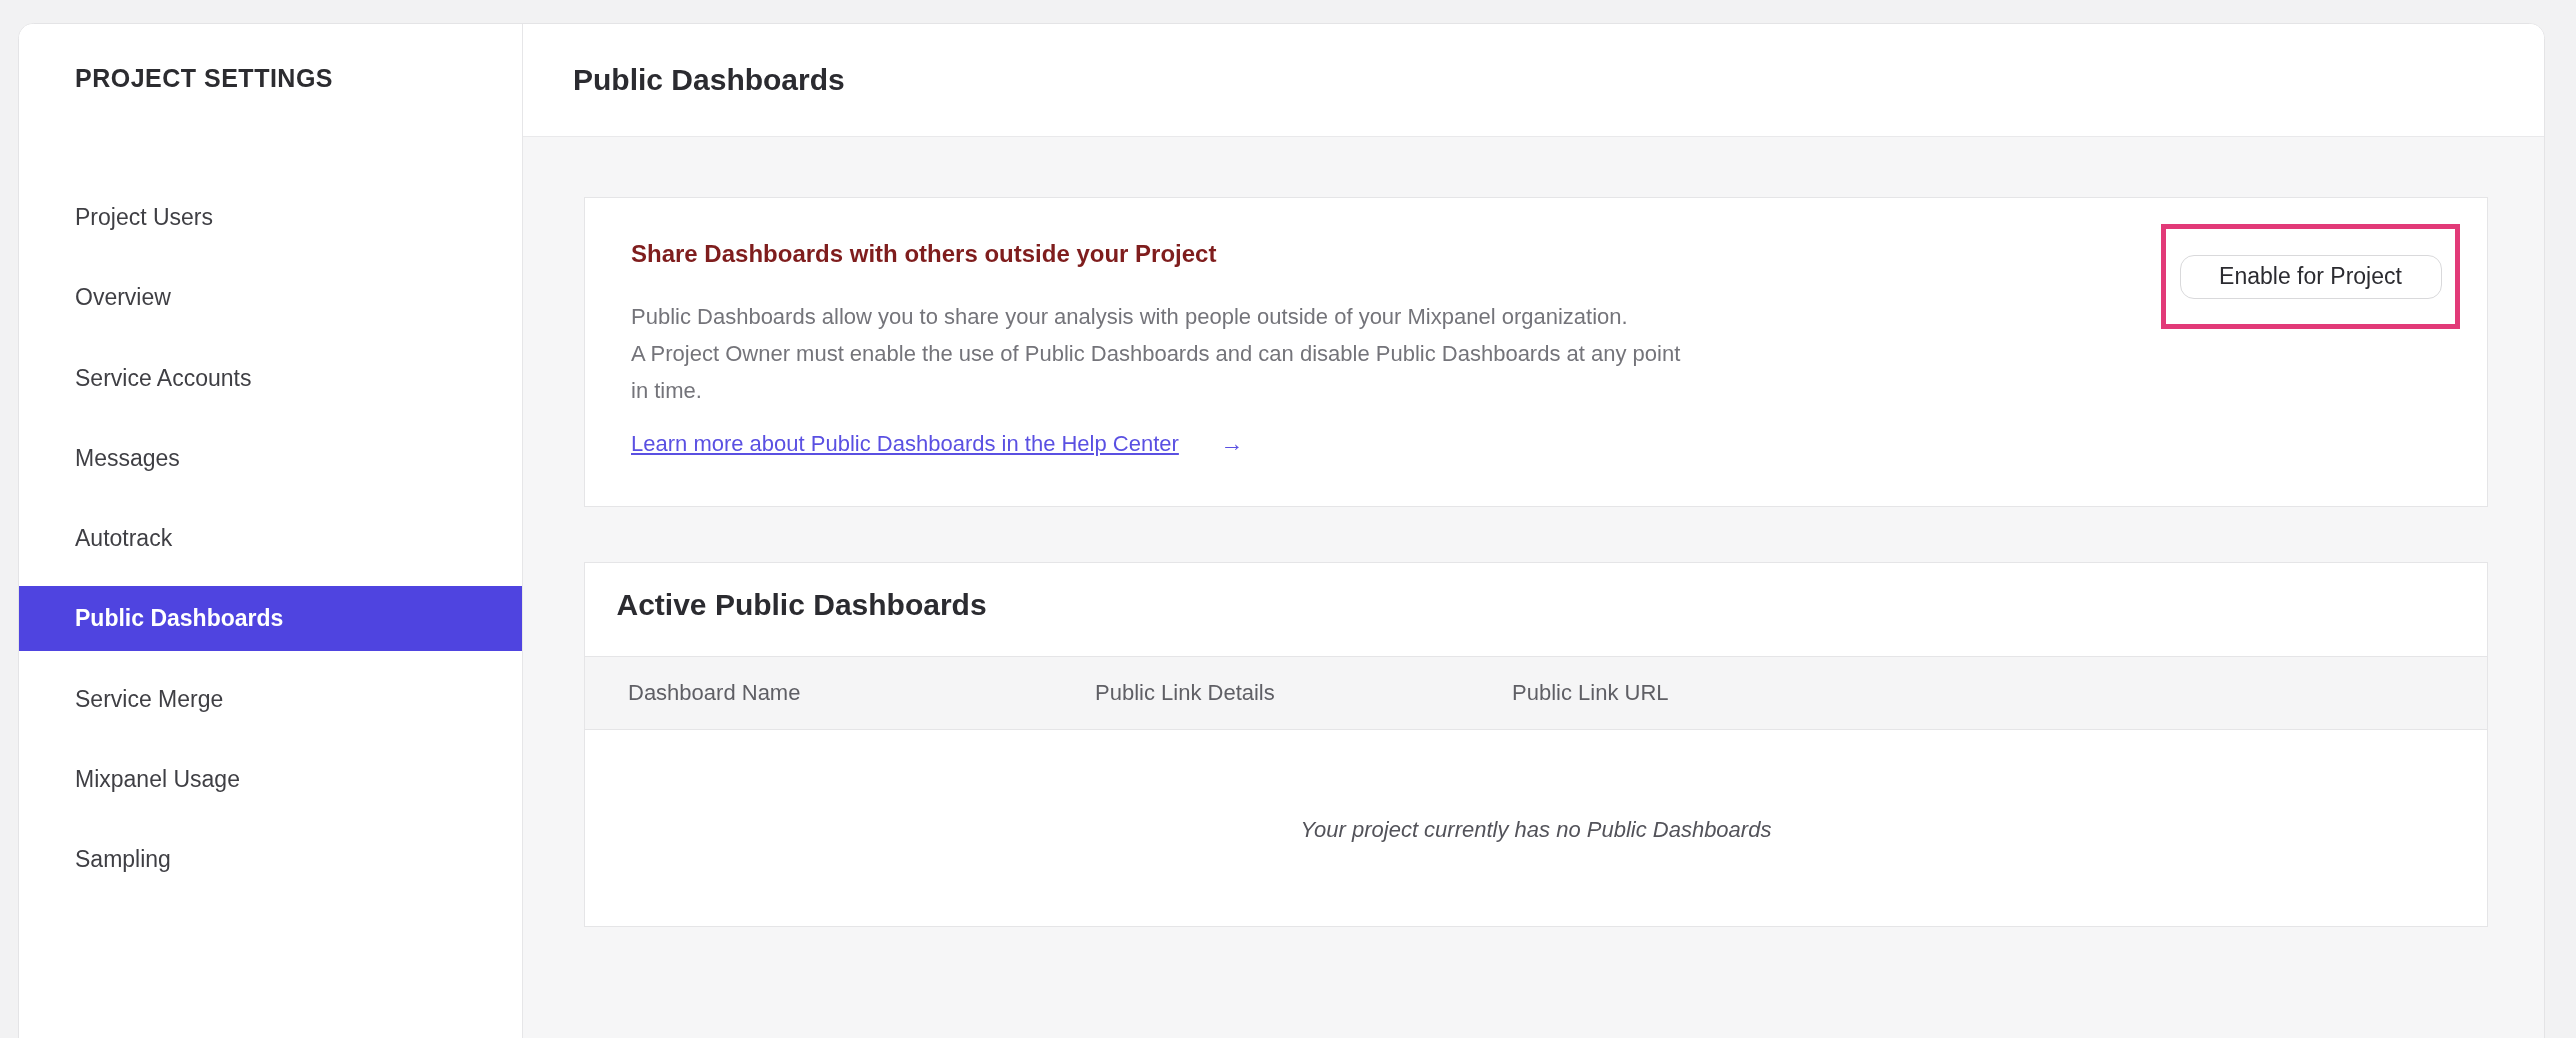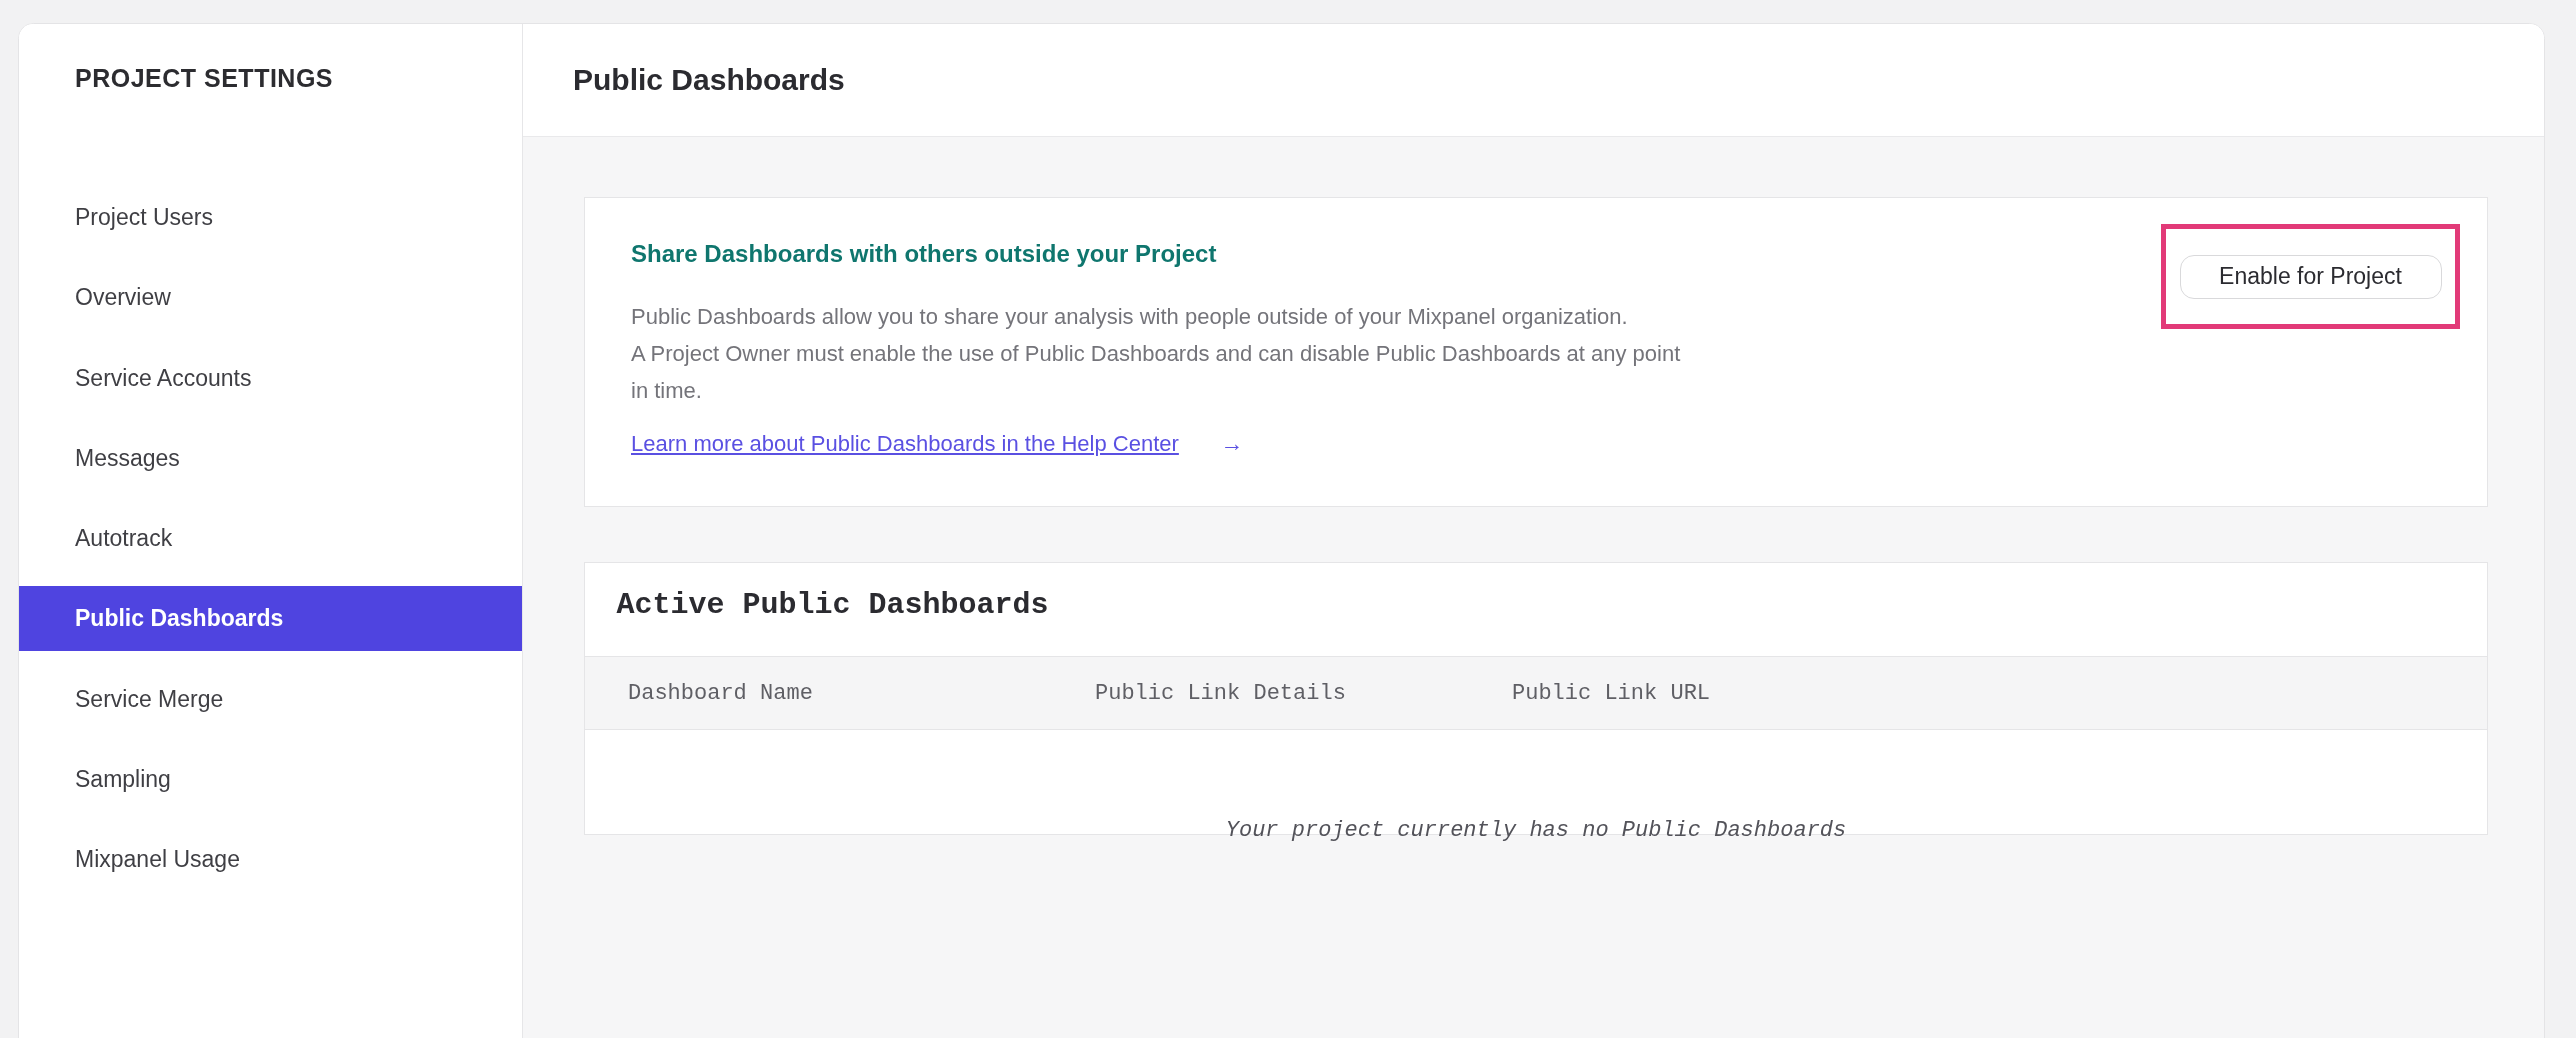--- a/index.html
+++ b/index.html
@@ -90,21 +90,21 @@
     background: #ffffff;
     border: 1.9px solid #e5e5e7;
   }
   
   .share-card { top: 60px; height: 310px; }
   .share-heading {
     position: absolute;
     left: 46px; top: 42px;
     font-size: 24px;
     font-weight: 700;
-    color: #0f766e;
+    color: #7f1d1d;
   }
   .share-desc {
     position: absolute;
     left: 46px; top: 100px;
     font-size: 22px;
     line-height: 37px;
     color: #74747a;
   }
   .share-link-row {
     position: absolute;
@@ -139,21 +139,21 @@
     background: #ffffff;
     border: 1.9px solid #d9d9db;
     border-radius: 14px;
     font-family: "Liberation Sans", sans-serif;
     font-size: 23px;
     font-weight: 500;
     color: #2b2b30;
     cursor: pointer;
   }
   
-  .dash-card { top: 425px; height: 273px; font-family: Liberation Mono, monospace; }
+  .dash-card { top: 425px; height: 365px; }
   .dash-heading {
     position: absolute;
     left: 31.5px; top: 25px;
     font-size: 30px;
     font-weight: 700;
     color: #2b2b30;
   }
   .table-header-row {
     position: absolute;
     left: 0; top: 93px;
@@ -190,22 +190,22 @@
   <aside class="sidebar">
     <div class="sidebar-title">PROJECT SETTINGS</div>
     <ul class="sidebar-nav" id="sidebar-nav">
         <li class="sidebar-item">Project Users</li>
         <li class="sidebar-item">Overview</li>
         <li class="sidebar-item">Service Accounts</li>
         <li class="sidebar-item">Messages</li>
         <li class="sidebar-item">Autotrack</li>
         <li class="sidebar-item selected">Public Dashboards</li>
         <li class="sidebar-item">Service Merge</li>
+        <li class="sidebar-item">Mixpanel Usage</li>
         <li class="sidebar-item">Sampling</li>
-        <li class="sidebar-item">Mixpanel Usage</li>
       </ul>
   </aside>
 
   <section class="main">
 
     <div class="main-header">
       <h1>Public Dashboards</h1>
     </div>
 
     <div class="main-body">

